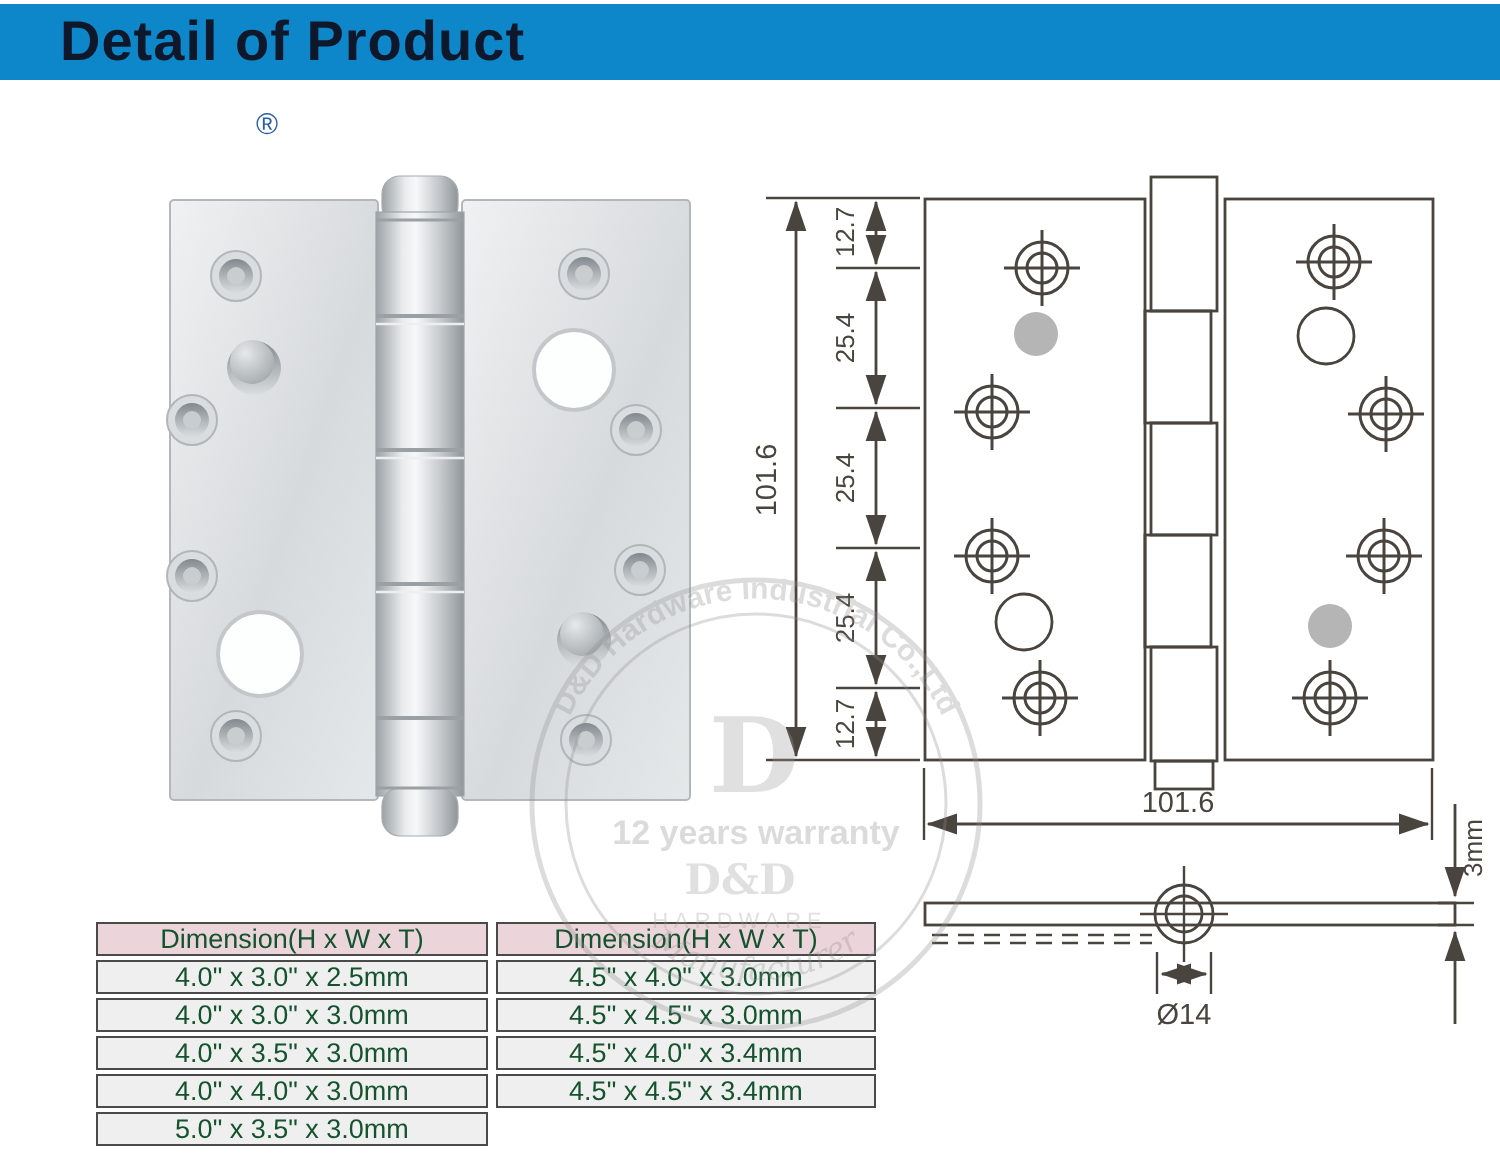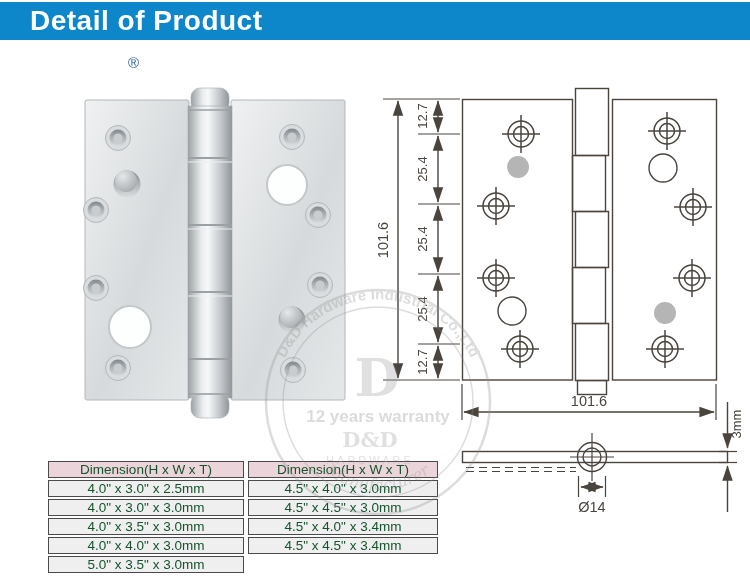--- a/index.html
+++ b/index.html
@@ -1,21 +1,21 @@
 <!DOCTYPE html>
 <html><head>
 <meta charset="utf-8">
 <style>
   html,body{margin:0;padding:0;background:#fff;}
   #stage{position:relative;width:750px;height:586px;background:#ffffff;overflow:hidden;
          font-family:"Liberation Sans",sans-serif;}
 
   
   .header-bar{position:absolute;left:0;top:2px;width:750px;height:38px;background:#0d87c9;}
-  .header-title{position:absolute;left:30px;top:3px;color:#ffffff;font-size:28px;font-weight:bold;
+  .header-title{position:absolute;left:30px;top:3px;color:#0f172a;font-size:28px;font-weight:bold;
                 letter-spacing:.5px;font-family:"Liberation Sans",sans-serif;}
 
   
   .logo-wrap{position:absolute;left:16px;top:58px;width:130px;height:56px;}
   .logo-ellipse{position:absolute;left:0;top:4px;width:102px;height:44px;border:3px solid #2a5fa8;
                 border-radius:50%;display:flex;align-items:center;justify-content:center;}
   .logo-text{color:#2a5fa8;font-family:"DejaVu Serif","Liberation Serif",serif;
              font-weight:bold;font-size:26px;letter-spacing:-1px;}
   .logo-reg{position:absolute;left:112px;top:-4px;color:#2a5fa8;font-size:15px;}
 

